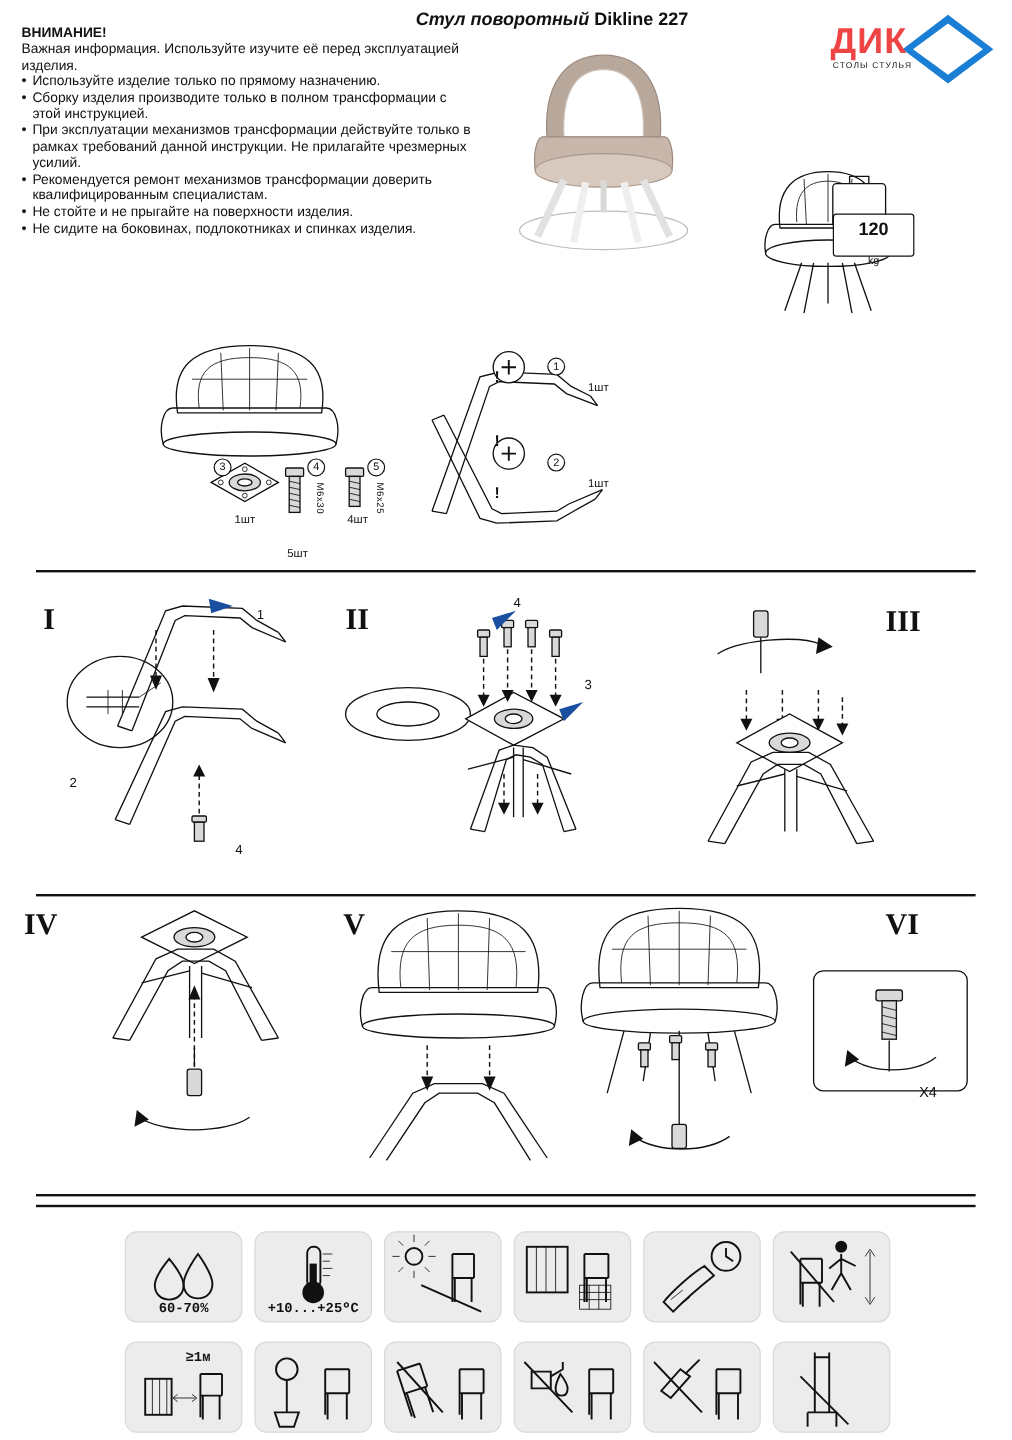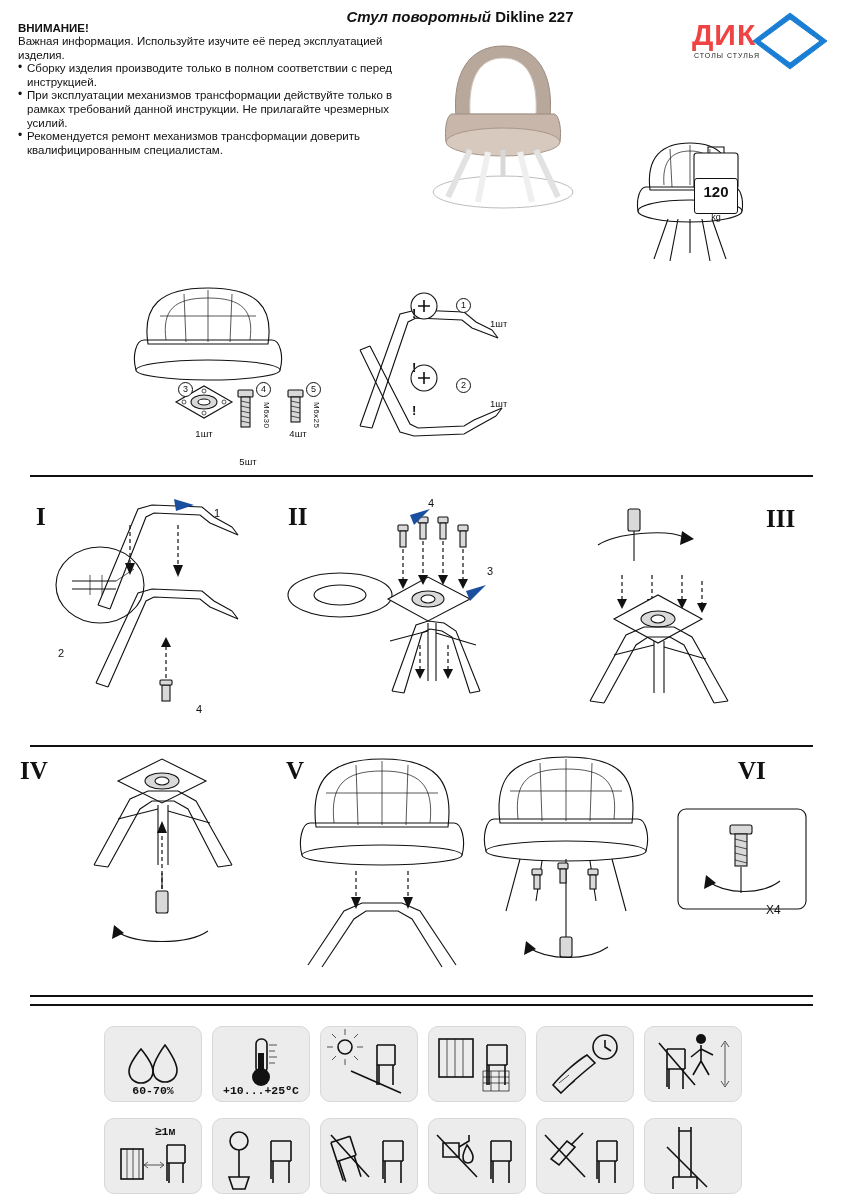--- a/index.html
+++ b/index.html
@@ -40,21 +40,21 @@
     position: absolute; left: 2px; top: 8px; font-size: 30px; font-weight: bold;
     letter-spacing: 1px; color: #ef4444; font-family: "Liberation Sans", sans-serif;
   }
   .logo-sub {
     position: absolute; left: 4px; top: 42px; font-size: 7px; letter-spacing: 1px;
     color: #1b1b1b;
   }
 
   
   .weight-badge {
-    position: absolute; left: 694px; top: 178px; width: 44px; height: 36px;
+    position: absolute; left: 694px; top: 178px; width: 68px; height: 36px;
     border: 1.6px solid #111; border-radius: 3px; background: #fff;
     text-align: center; line-height: 1;
   }
   .weight-badge .num { font-size: 15px; font-weight: bold; margin-top: 5px; display: block; }
   .weight-badge .unit { font-size: 9px; display: block; margin-top: 14px; }
 
   
   .parts { position: absolute; left: 0; top: 270px; width: 843px; height: 205px; }
   .qty { font-size: 9.5px; text-align: center; }
   .vert { writing-mode: vertical-rl; font-size: 8px; letter-spacing: 0.5px; }
@@ -103,23 +103,26 @@
 
     <div class="title">
       <span>Стул поворотный</span>
       <span class="model">Dikline 227</span>
     </div>
 
     <div class="warn-block">
       <div class="warn-title">ВНИМАНИЕ!</div>
       <div class="warn-lead">Важная информация. Используйте изучите её перед эксплуатацией изделия.</div>
       <ul class="warn-list">
-        <li>Сборку изделия производите только в полном соответствии с перед инструкцией.</li>
+        <li>Используйте изделие только по прямому назначению.</li>
+        <li>Сборку изделия производите только в полном трансформации с этой инструкцией.</li>
         <li>При эксплуатации механизмов трансформации действуйте только в рамках требований данной инструкции. Не прилагайте чрезмерных усилий.</li>
         <li>Рекомендуется ремонт механизмов трансформации доверить квалифицированным специалистам.</li>
+        <li>Не стойте и не прыгайте на поверхности изделия.</li>
+        <li>Не сидите на боковинах, подлокотниках и спинках изделия.</li>
       </ul>
     </div>
 
     <div class="logo">
       <svg width="140" height="62">
         <polygon points="100,3 137,31 100,59 63,31" fill="#1a7fd4" stroke="#1a7fd4"></polygon>
         <polygon points="100,9 130,31 100,53 70,31" fill="#ffffff" stroke="#1a7fd4" stroke-width="1"></polygon>
       </svg>
       <div class="logo-text">ДИК</div>
       <div class="logo-sub">СТОЛЫ  СТУЛЬЯ</div>
@@ -279,21 +282,21 @@
       <path class="ln" d="M148 128 L148 186 M156 128 L156 186"></path>
       <path class="ln" d="M110 146 L148 136 M196 150 L156 138"></path>
       <path class="dash" d="M140 150 L140 176"></path>
       <polygon class="fillk" points="135,174 145,174 140,184"></polygon>
       <path class="dash" d="M168 150 L168 176"></path>
       <polygon class="fillk" points="163,174 173,174 168,184"></polygon>
     </svg>
     <div class="lbl" style="left:428px;top:22px;">4</div>
     <div class="lbl" style="left:487px;top:90px;">3</div>
 
-    <div class="roman" style="left:738px;top:30px;margin-left:28px;">III</div>
+    <div class="roman" style="left:738px;top:30px;">III</div>
     <svg style="position:absolute;left:556px;top:20px;" width="250" height="215">
       <path class="ln" d="M42 50 C60 38 110 34 128 42"></path>
       <polygon class="fillk" points="126,36 138,44 124,50"></polygon>
       <rect class="fillg" x="72" y="14" width="12" height="22" rx="2"></rect>
       <path class="ln" d="M78 36 L78 66"></path>
       <path class="dash" d="M66 80 L66 106 M96 80 L96 106 M126 80 L126 106 M146 86 L146 110"></path>
       <polygon class="fillk" points="61,104 71,104 66,114"></polygon>
       <polygon class="fillk" points="91,104 101,104 96,114"></polygon>
       <polygon class="fillk" points="121,104 131,104 126,114"></polygon>
       <polygon class="fillk" points="141,108 151,108 146,118"></polygon>

